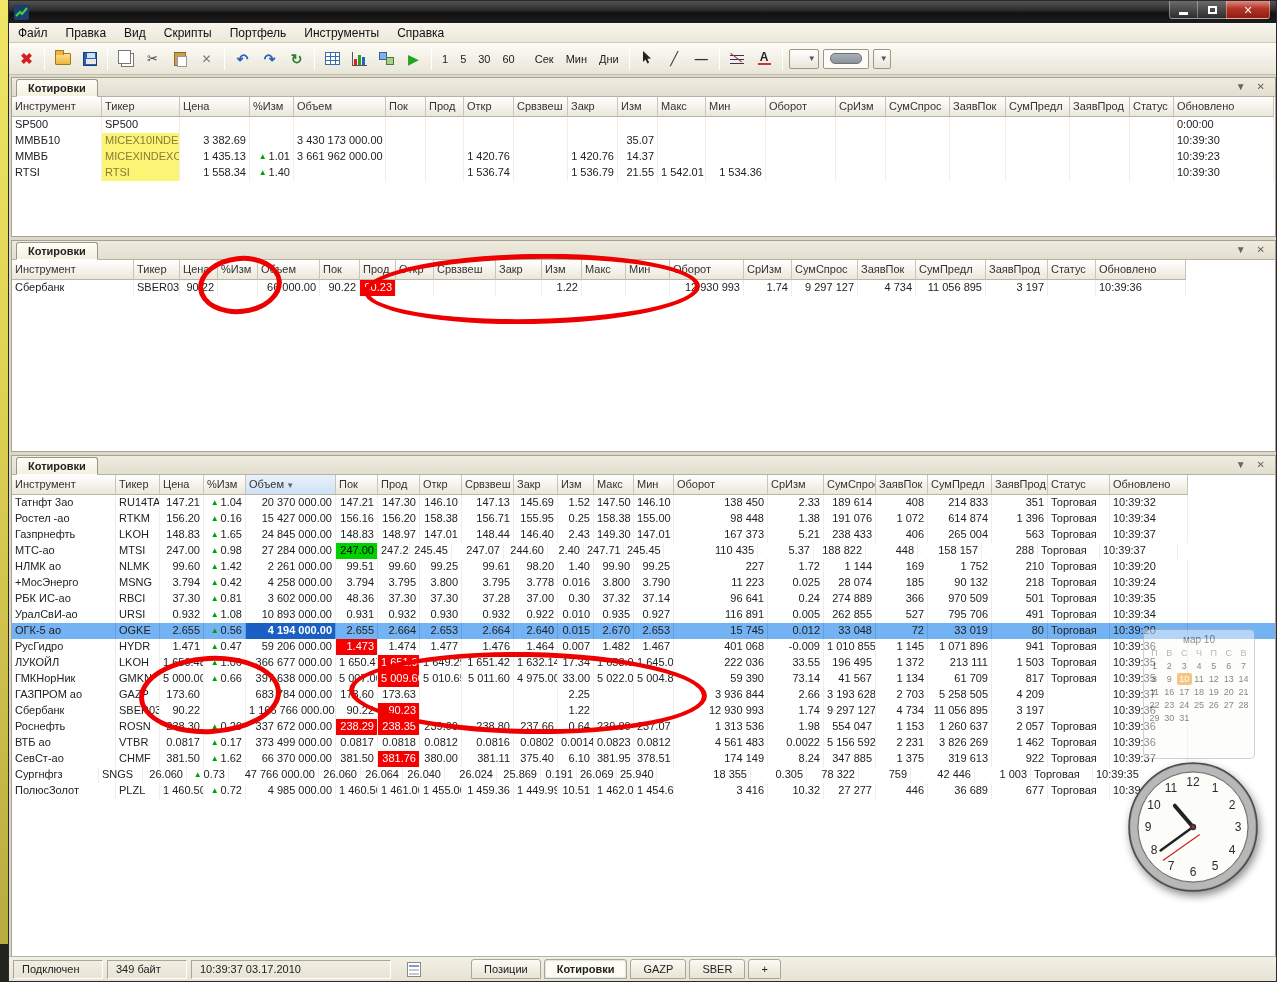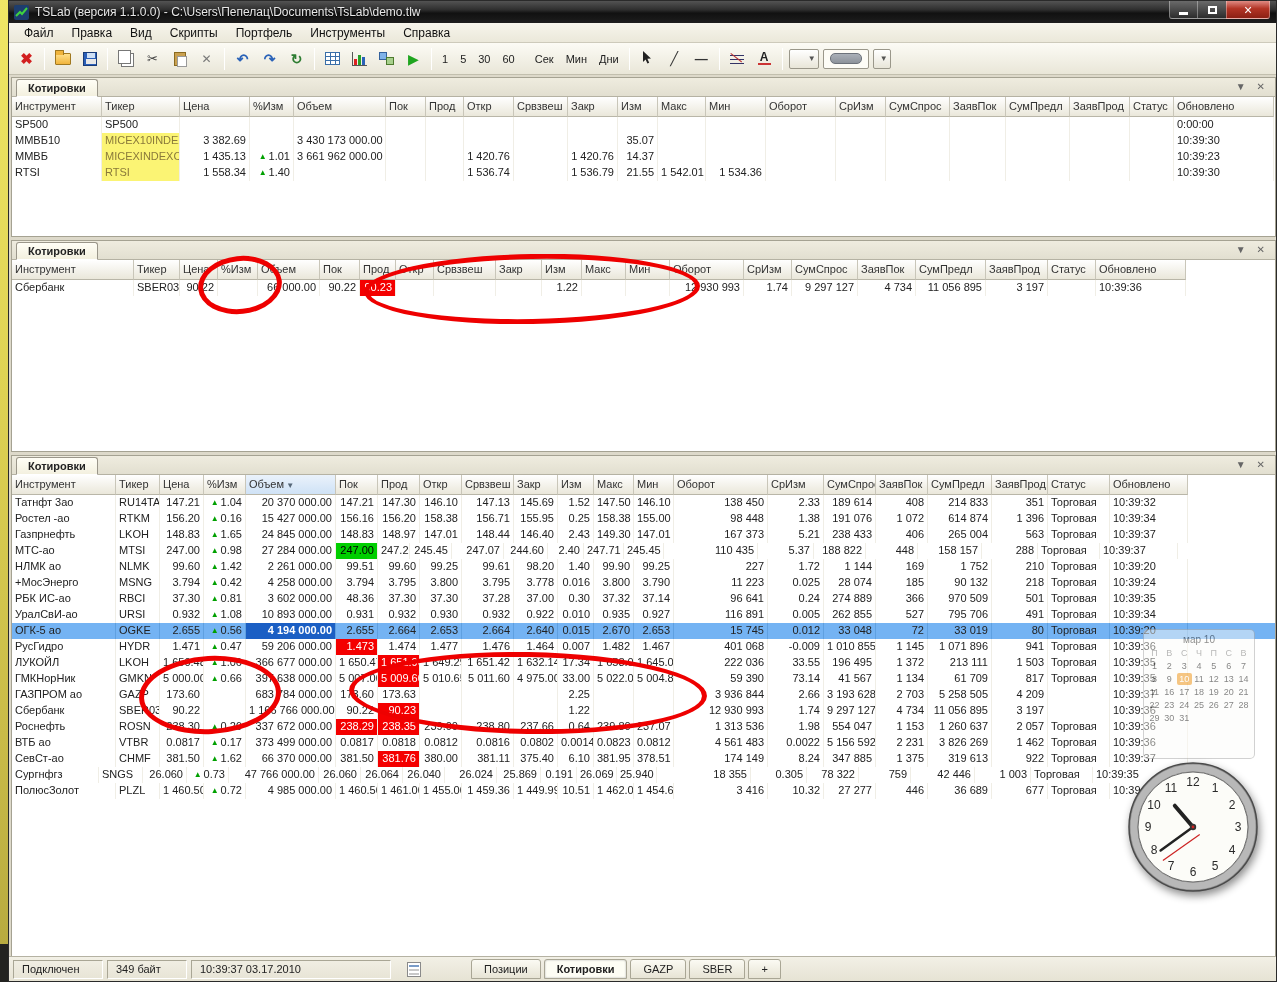--- a/index.html
+++ b/index.html
@@ -13,21 +13,21 @@
 .appicon{width:15px;height:15px;margin-right:6px;flex:0 0 auto}
 .title{font-size:12px;text-shadow:0 1px 1px #000;white-space:nowrap;overflow:hidden}
 .winbtns{position:absolute;right:6px;top:0;display:flex}
 .wbtn{height:18px;border:1px solid rgba(255,255,255,.35);border-top:none;background:linear-gradient(#6a6a6a,#2c2c2c);display:flex;align-items:center;justify-content:center;color:#fff;font-size:12px;cursor:default}
 .wbtn.min{width:29px;border-radius:0 0 0 3px}
 .wbtn.max{width:28px;border-left:none;border-right:none}
 .wbtn.close{width:44px;background:linear-gradient(#e08b83,#b33425 45%,#8c2014);border-radius:0 0 3px 0;font-size:14px}
 .glyph-min{width:9px;height:3px;background:#fff;margin-top:8px}
 .glyph-max{width:9px;height:8px;border:2px solid #fff}
 
-.menubar{position:absolute;left:0;top:22px;right:0;height:20px;background:linear-gradient(#f7f5ec,#ebe8da);border-bottom:1px solid #cdcabb;display:flex;align-items:center;padding-left:6px}
+.menubar{position:absolute;left:0;top:22px;right:0;height:20px;background:linear-gradient(#f7f5ec,#ebe8da);border-bottom:1px solid #cdcabb;display:flex;align-items:center;padding-left:0}
 .mitem{padding:2px 9px;font-size:12px;color:#111}
 
 .toolbar{position:absolute;left:0;top:42px;right:0;height:32px;background:linear-gradient(#fcfbf5,#e9e6d8);border-bottom:1px solid #c2bfae;display:flex;align-items:center;padding-left:4px}
 .tbtn{width:25px;height:25px;border:1px solid transparent;background:transparent;display:flex;align-items:center;justify-content:center;margin:0 1px;border-radius:2px}
 .tsep{width:1px;height:22px;background:#b9b6a6;border-right:1px solid #fff;margin:0 4px}
 .ic{font-size:13px;line-height:1}
 .ic-redx{color:#d21f1f;font-size:15px;font-weight:bold}
 .ic-grayx{color:#777;font-size:12px}
 .ic-cut{color:#444}
 .ic-undo,.ic-redo{color:#2a62b8;font-size:14px;font-weight:bold}
@@ -113,21 +113,20 @@
   <div id="desktop-strip"></div>
   <div id="desktop-corner"></div>
 
   <div id="window">
 
     <div class="titlebar">
       <svg class="appicon" viewBox="0 0 15 15">
         <rect x="0" y="0" width="15" height="15" rx="2" fill="#1d3d6e"></rect>
         <polyline points="2,11 6,7 8,9 13,3" stroke="#3fd23f" stroke-width="2" fill="none"></polyline>
       </svg>
-      <span class="title">TSLab (версия 1.1.0.0) - C:\Users\Пепелац\Documents\TsLab\demo.tlw</span>
       <div class="winbtns">
         <div class="wbtn min">
             <span class="glyph-min"></span>
           </div>
         <div class="wbtn max">
             <span class="glyph-max"></span>
           </div>
         <div class="wbtn close">×</div>
       </div>
     </div>

